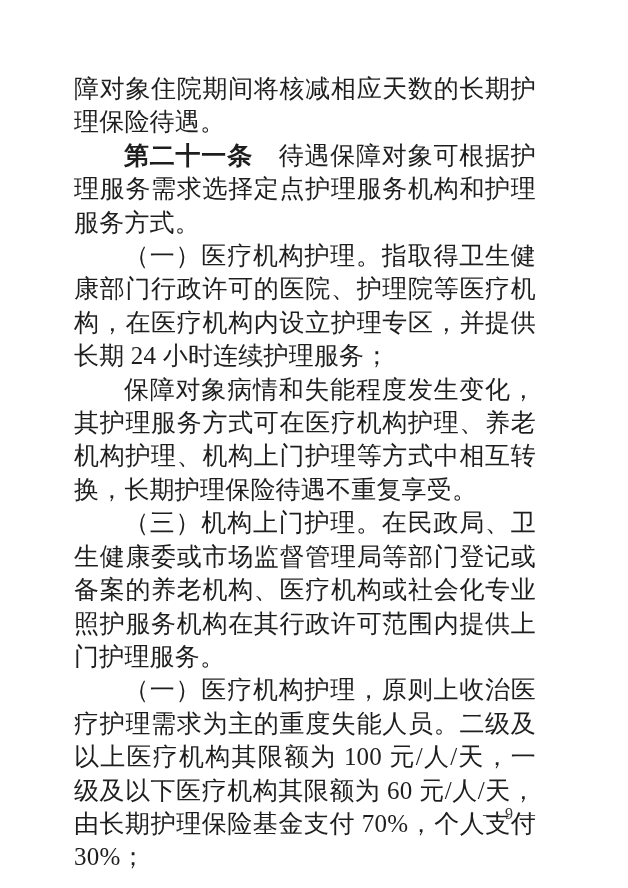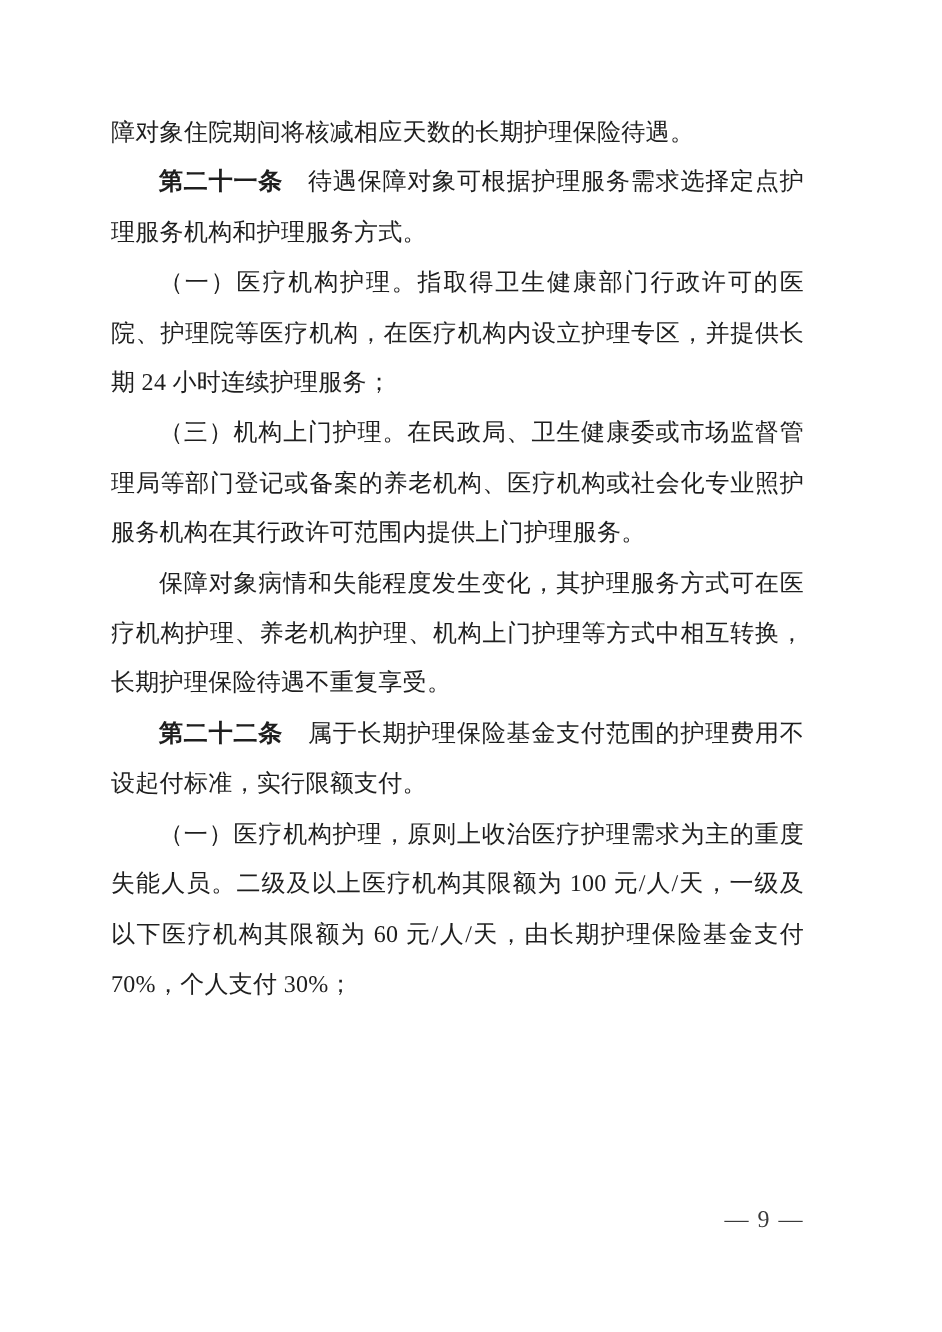--- a/index.html
+++ b/index.html
@@ -14,21 +14,21 @@
     background: #ffffff;
     font-family: "Liberation Serif", "DejaVu Serif", serif;
     color: #1e1e1e;
     overflow: hidden;
   }
   .content {
     position: absolute;
     left: 74px;
     top: 72px;
     width: 462px;
-    font-size: 16px;
+    font-size: 25px;
     line-height: 33.4px;
     text-align: justify;
     letter-spacing: 0.2px;
   }
   .para {
     margin: 0;
     padding: 0;
   }
   .para.indent {
     text-indent: 2em;
@@ -48,21 +48,20 @@
   }
 </style>
 </head>
 <body>
 
 <div class="page">
   <div class="content" id="paragraphs">
       <p class="para">障对象住院期间将核减相应天数的长期护理保险待遇。</p>
       <p class="para indent"><span class="article-lead">第二十一条</span>　待遇保障对象可根据护理服务需求选择定点护理服务机构和护理服务方式。</p>
       <p class="para indent">（一）医疗机构护理。指取得卫生健康部门行政许可的医院、护理院等医疗机构，在医疗机构内设立护理专区，并提供长期 24 小时连续护理服务；</p>
+      <p class="para indent">保障对象病情和失能程度发生变化，其护理服务方式可在医疗机构护理、养老机构护理、机构上门护理等方式中相互转换，长期护理保险待遇不重复享受。</p>
       <p class="para indent">（三）机构上门护理。在民政局、卫生健康委或市场监督管理局等部门登记或备案的养老机构、医疗机构或社会化专业照护服务机构在其行政许可范围内提供上门护理服务。</p>
-      <p class="para indent">保障对象病情和失能程度发生变化，其护理服务方式可在医疗机构护理、养老机构护理、机构上门护理等方式中相互转换，长期护理保险待遇不重复享受。</p>
-      <p class="para indent"><span class="article-lead">第二十二条</span>　属于长期护理保险基金支付范围的护理费用不设起付标准，实行限额支付。</p>
       <p class="para indent">（一）医疗机构护理，原则上收治医疗护理需求为主的重度失能人员。二级及以上医疗机构其限额为 100 元/人/天，一级及以下医疗机构其限额为 60 元/人/天，由长期护理保险基金支付 70%，个人支付 30%；</p>
     </div>
   <div class="footer">
     <span>— 9 —</span>
   </div>
 </div>
 
 </body></html>

